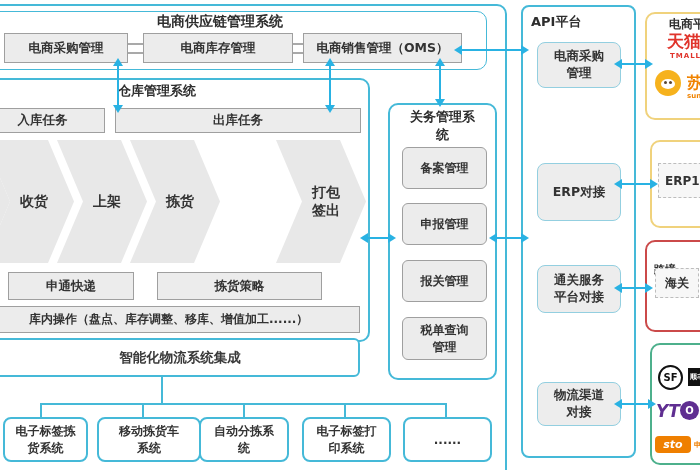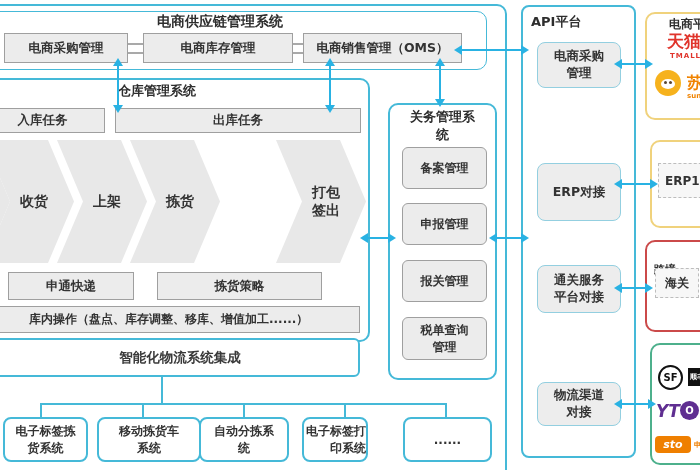--- a/index.html
+++ b/index.html
@@ -121,21 +121,21 @@
 
   <div class="devbox" style="left:3px;top:417px;width:85px;height:45px;">
     <span style="width:64px;">电子标签拣货系统</span>
     </div>
   <div class="devbox" style="left:97px;top:417px;width:104px;height:45px;">
     <span style="width:64px;">移动拣货车系统</span>
     </div>
   <div class="devbox" style="left:199px;top:417px;width:90px;height:45px;">
     <span style="width:64px;">自动分拣系统</span>
     </div>
-  <div class="devbox" style="left:302px;top:417px;width:66px;height:45px;text-align:right;">
+  <div class="devbox" style="left:302px;top:417px;width:89px;height:45px;">
     <span style="width:64px;">电子标签打印系统</span>
     </div>
   <div class="devbox" style="left:403px;top:417px;width:89px;height:45px;">
     <span>......</span>
     </div>
 
   <div class="cyanbox" style="left:388px;top:103px;width:109px;height:277px;"></div>
   <div class="title13 abs" style="left:388px;top:108px;width:109px;text-align:center;">
     <span class="wrapc" style="width:70px;">关务管理系统</span></div>
   <div class="gbox rbox" style="left:402px;top:147px;width:85px;height:42px;font-size:12px;">备案管理</div>

